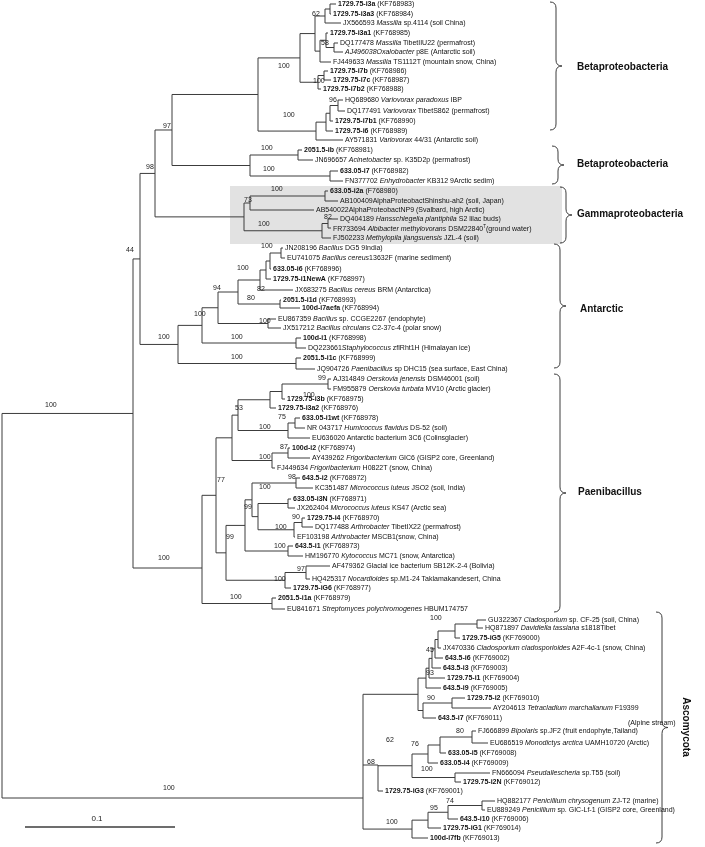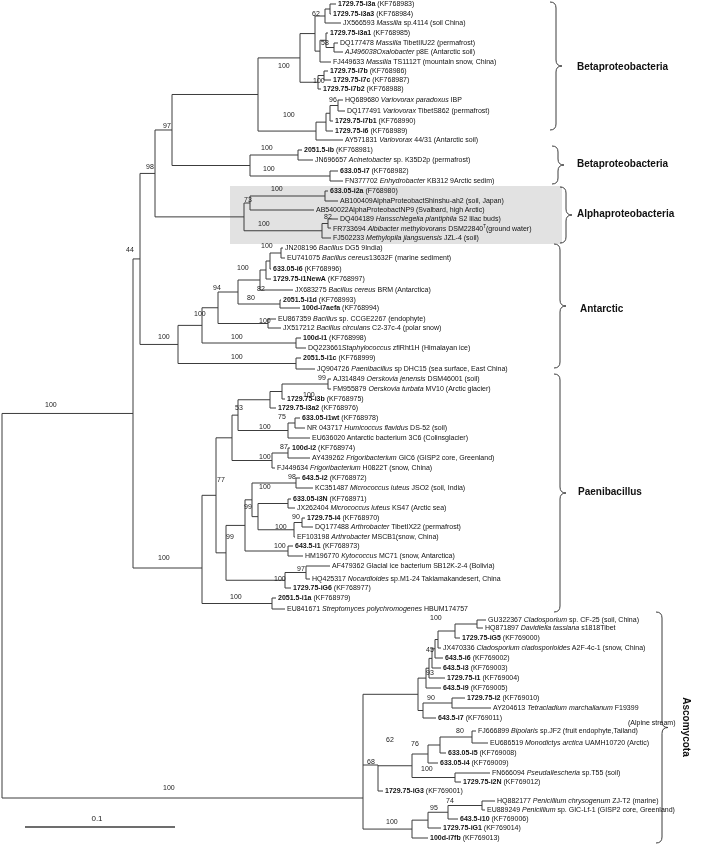--- a/index.html
+++ b/index.html
@@ -174,20 +174,20 @@
       <div class="bs" style="left: 456px; top: 730px;">80</div>
       <div class="bs" style="left: 411px; top: 743px;">76</div>
       <div class="bs" style="left: 386px; top: 739px;">62</div>
       <div class="bs" style="left: 367px; top: 761px;">68</div>
       <div class="bs" style="left: 421px; top: 768px;">100</div>
       <div class="bs" style="left: 446px; top: 800px;">74</div>
       <div class="bs" style="left: 430px; top: 807px;">95</div>
       <div class="bs" style="left: 386px; top: 821px;">100</div>
       <div class="clade" style="left: 577px; top: 66px;">Betaproteobacteria</div>
       <div class="clade" style="left: 577px; top: 163px;">Betaproteobacteria</div>
-      <div class="clade" style="left: 577px; top: 213px;">Alphaproteobacteria</div>
+      <div class="clade" style="left: 577px; top: 213px;">Gammaproteobacteria</div>
       <div class="clade" style="left: 580px; top: 308px;">Antarctic</div>
       <div class="clade" style="left: 578px; top: 491px;">Paenibacillus</div>
       <div class="clade vert" style="left: 686px; top: 727px;">Ascomycota</div>
       <div class="ann" style="left: 628px; top: 722px;">(Alpine stream)</div>
       <div class="scalelbl" style="left: 97px; top: 818px;">0.1</div>
     </div>
 </div>
 
 </body></html>

